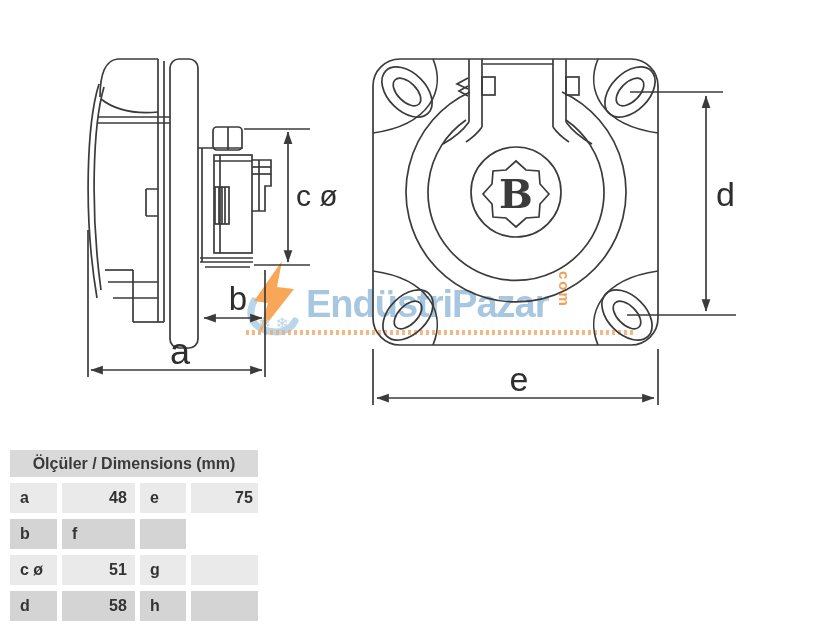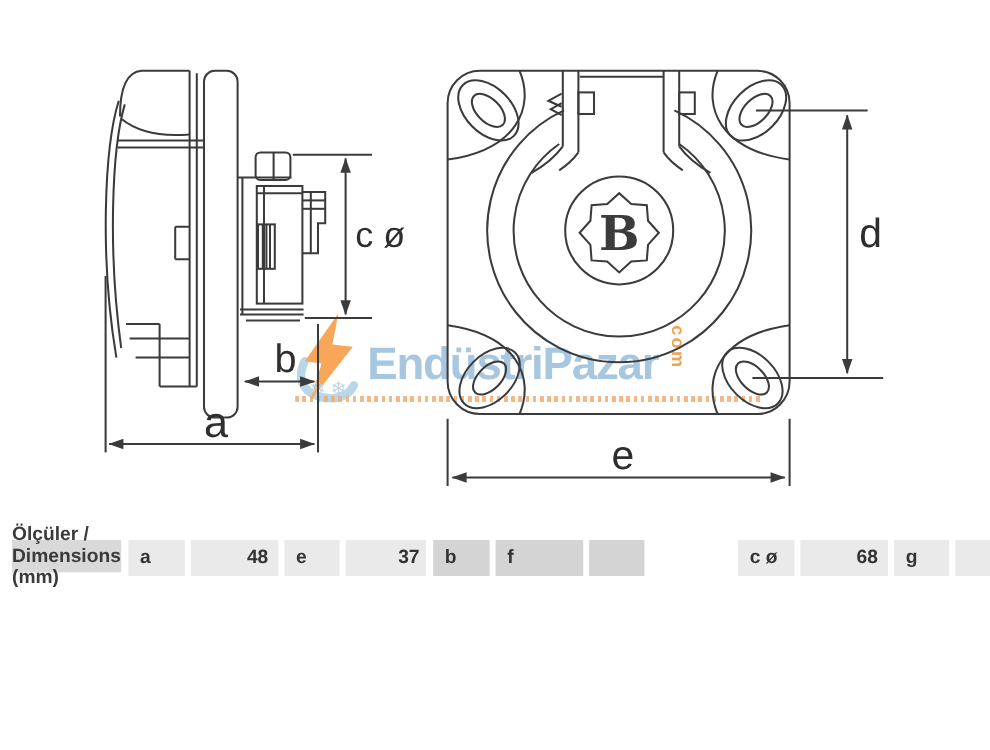--- a/index.html
+++ b/index.html
@@ -23,21 +23,21 @@
     background:repeating-linear-gradient(90deg,#f0ad72 0 3px,rgba(255,255,255,0) 3px 6px);
   }
   .wm-icon{left:244px;top:261px;width:66px;height:76px;}
   
   .drawing{position:absolute;left:0;top:0;z-index:2;}
   .ln{stroke:#3b3b3b;stroke-width:1.7;fill:none;}
   .dim-label{fill:#2e2e2e;stroke:none;font-family:"Liberation Sans",sans-serif;font-weight:500;}
   .logo-b{fill:#3b3b3b;stroke:none;font-family:"DejaVu Serif",serif;font-weight:bold;}
   
   .dim-table{position:absolute;left:10px;top:450px;width:248px;z-index:3;
-    display:flex;flex-direction:row;gap:6px;}
+    display:flex;flex-direction:column;gap:6px;}
   .dim-header{
     height:27px;background:#d9d9d9;display:flex;align-items:center;justify-content:center;
     font-size:16px;font-weight:bold;color:#3a3a3a;
   }
   .dim-row{display:grid;grid-template-columns:47px 73px 46px 67px;gap:5px;height:30px;}
   .cell{display:flex;align-items:center;font-size:16px;font-weight:bold;color:#333333;}
   .cell.key{padding-left:10px;}
   .cell.val{justify-content:center;padding-left:39px;}
   .row-light .cell{background:#eaeaea;}
   .row-dark  .cell{background:#d4d4d4;}
@@ -187,33 +187,34 @@
     </g>
   </svg>
 
   <div class="dim-table">
     <div class="dim-header">Ölçüler / Dimensions (mm)</div>
 
     <div class="dim-row row-light">
       <div class="cell key">a</div>
       <div class="cell val">48</div>
       <div class="cell key">e</div>
-      <div class="cell val">37</div>
+      <div class="cell val">75</div>
     </div>
     <div class="dim-row row-dark">
       <div class="cell key">b</div>
       <div class="cell key">f</div>
       <div class="cell val"></div>
     </div>
     <div class="dim-row row-light">
       <div class="cell key">c ø</div>
-      <div class="cell val">68</div>
+      <div class="cell val">51</div>
       <div class="cell key">g</div>
       <div class="cell val"></div>
     </div>
     <div class="dim-row row-dark">
       <div class="cell key">d</div>
+      <div class="cell val">58</div>
       <div class="cell key">h</div>
       <div class="cell val"></div>
     </div>
   </div>
 
 </div>
 
 </body></html>

